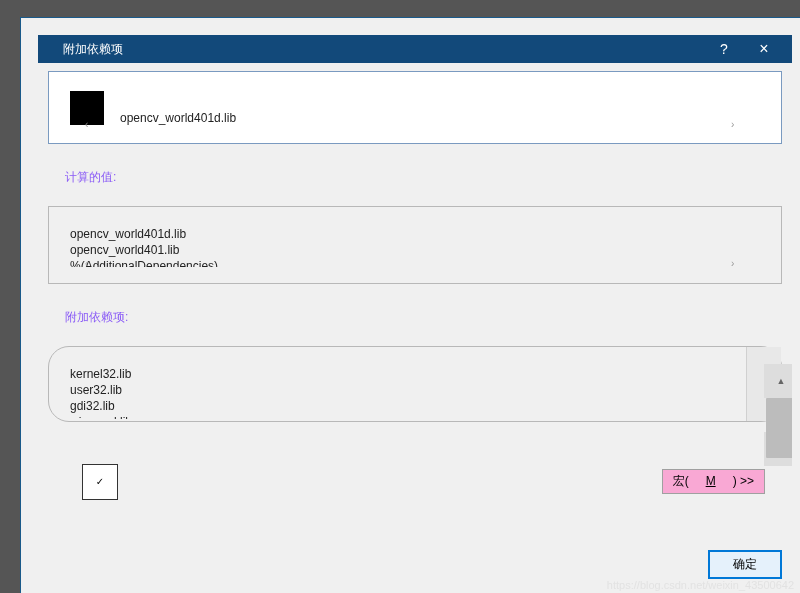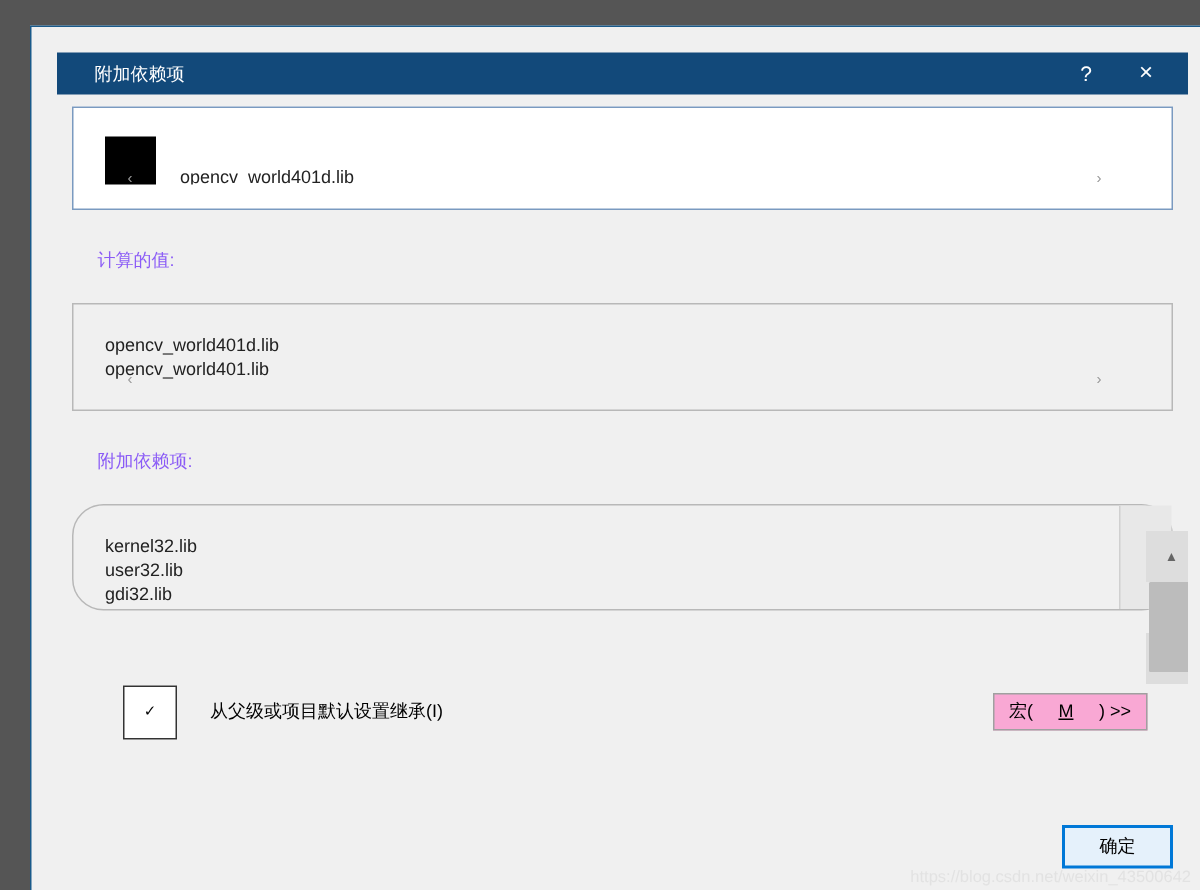--- a/index.html
+++ b/index.html
@@ -261,21 +261,20 @@
         <div class="vscroll-track">
           <div class="vscroll-thumb"></div>
         </div>
         <div class="vscroll-btn">▼</div>
       </div>
     </div>
 
     <div class="bottom-row">
       <div class="checkbox-wrap">
         <div class="checkbox">✓</div>
-        <span>从父级或项目默认设置继承(I)</span>
       </div>
       <div class="macro-btn">宏(<span class="u">M</span>) &gt;&gt;</div>
     </div>
 
   </div>
 
   <div class="footer">
     <div class="btn primary">确定</div>
   </div>
 </div>

